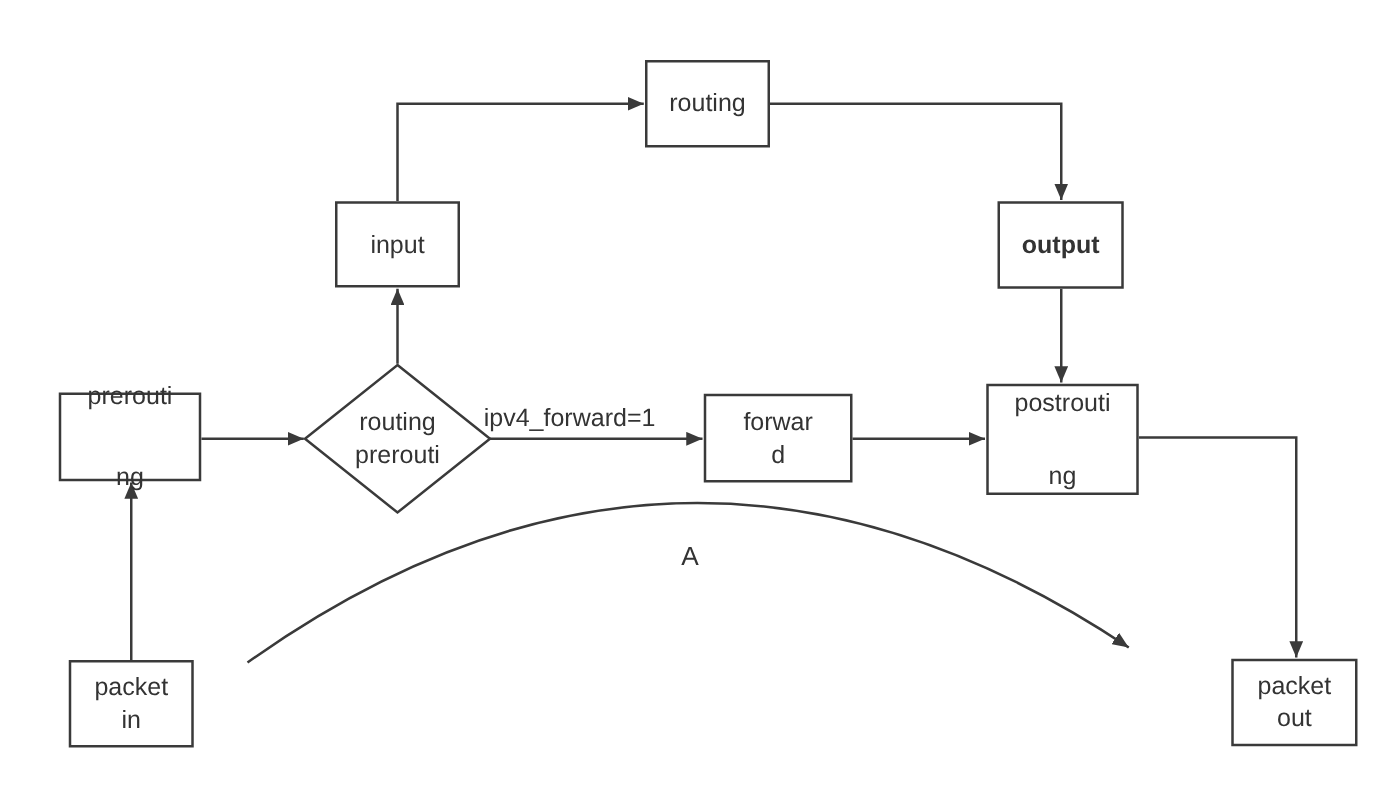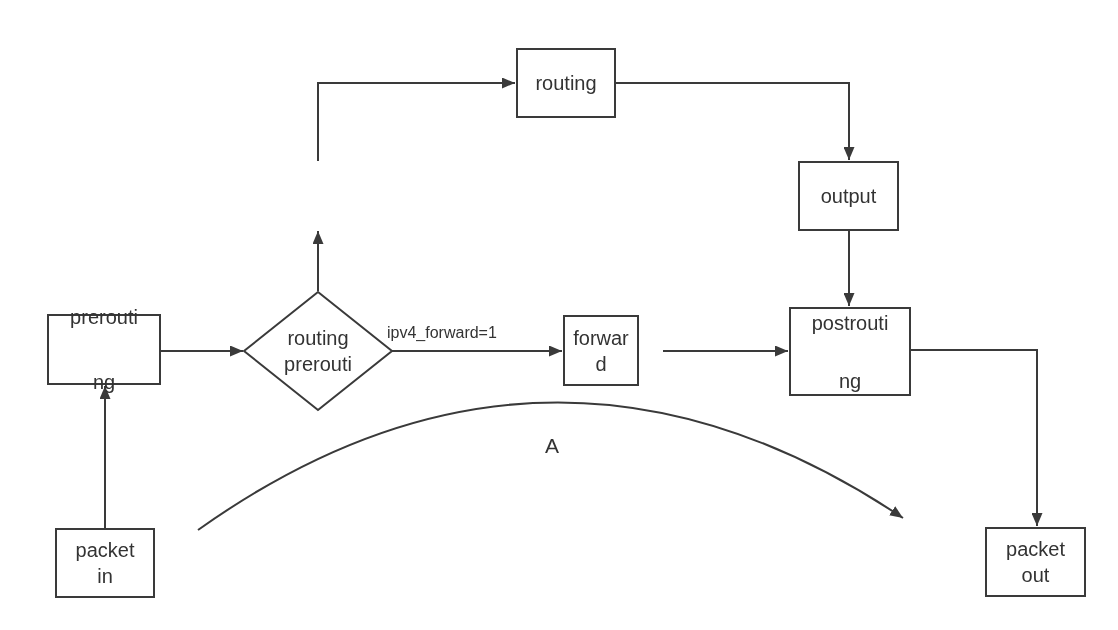--- a/index.html
+++ b/index.html
@@ -68,36 +68,36 @@
     align-items: center;
     justify-content: center;
     font-size: 20px;
     line-height: 26px;
     text-align: center;
   }
   .edge-label {
     position: absolute;
     left: 387px;
     top: 324px;
-    font-size: 16px;
+    font-size: 20px;
     white-space: nowrap;
   }
   .curve-label {
     position: absolute;
     left: 528px;
     top: 434px;
     width: 48px;
     text-align: center;
     font-size: 21px;
   }
   .node-routing      { left: 516px; top: 48px;  width: 100px; height: 70px; }
   .node-input        { left: 268px; top: 161px; width: 100px; height: 69px; }
-  .node-output       { left: 798px; top: 161px; width: 101px; height: 70px; }
+  .node-output       { left: 798px; top: 161px; width: 101px; height: 70px; font-weight: bold; }
   .node-prerouting   { left: 47px;  top: 314px; width: 114px; height: 71px; gap: 39px; }
-  .node-forward      { left: 563px; top: 315px; width: 76px; height: 71px; }
+  .node-forward      { left: 563px; top: 315px; width: 119px; height: 71px; }
   .node-postrouting  { left: 789px; top: 307px; width: 122px; height: 89px; gap: 32px; }
   .node-packet-in    { left: 55px;  top: 528px; width: 100px; height: 70px; }
   .node-packet-out   { left: 985px; top: 527px; width: 101px; height: 70px; }
 </style>
 </head>
 <body>
 
 <div class="canvas">
 
   <svg class="connector-layer" viewBox="0 0 1118 630" xmlns="http://www.w3.org/2000/svg">
@@ -118,20 +118,23 @@
     <path class="edge" d="M911,350 L1037,350 L1037,526" marker-end="url(#arrowhead)"></path>
     <path class="edge" d="M198,530 Q548,281 903,518" marker-end="url(#arrowhead)"></path>
 
     <polygon class="diamond-shape" points="318,292 392,351 318,410 244,351"></polygon>
   </svg>
 
   <div class="node node-routing">
     <span>routing</span>
   </div>
 
+  <div class="node node-input">
+    <span>input</span>
+  </div>
 
   <div class="node node-output">
     <span>output</span>
   </div>
 
   <div class="node node-prerouting">
     <span>prerouti</span>
     <span>ng</span>
   </div>
 

